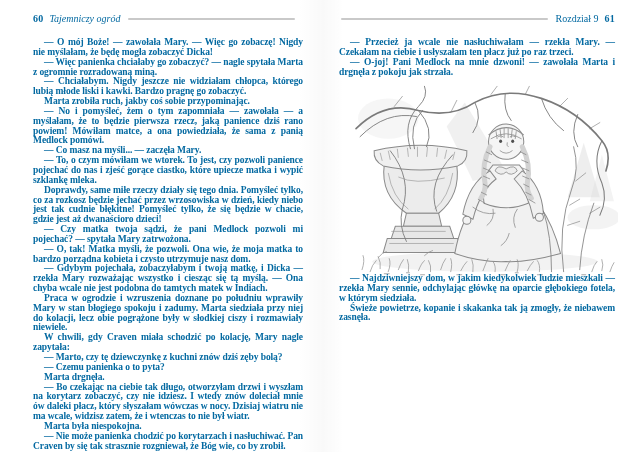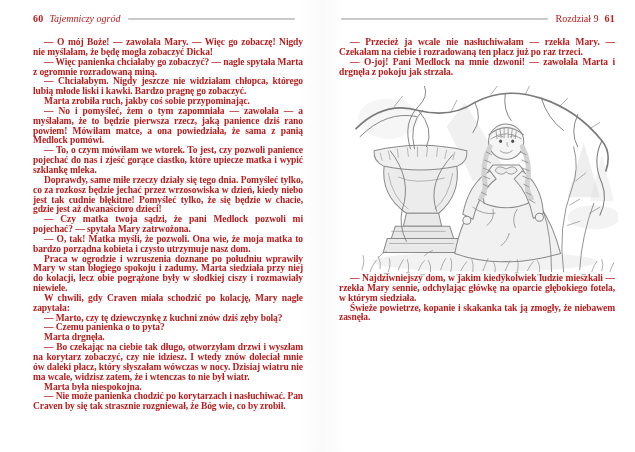--- a/index.html
+++ b/index.html
@@ -1,18 +1,18 @@
 <!DOCTYPE html>
 <html><head>
 <meta charset="utf-8">
 <style>
   html,body{margin:0;padding:0;background:#ffffff;}
   .spread{
     position:relative;width:635px;height:452px;background:#ffffff;
-    font-family:"Liberation Serif","DejaVu Serif",serif;color:#b91c1c;
+    font-family:"Liberation Serif","DejaVu Serif",serif;color:#0369a1;
     overflow:hidden;
   }
   .gutter{
     position:absolute;left:298px;top:0;width:46px;height:452px;
     background:linear-gradient(to right,rgba(0,0,0,0),rgba(0,0,0,0.025) 55%,rgba(0,0,0,0));
     pointer-events:none;
   }
   .pagehead{
     position:absolute;top:13px;display:flex;align-items:center;
     font-size:10px;line-height:12px;white-space:nowrap;
@@ -45,43 +45,45 @@
       <span class="pnum">60</span>
       <span class="ptitle italic">Tajemniczy ogród</span>
       <span class="rule"></span>
     </header>
     <div class="bodycol col-left">
       <p>— O mój Boże! — zawołała Mary. — Więc go zobaczę! Nigdy nie myślałam, że będę mogła zobaczyć Dicka!</p>
       <p>— Więc panienka chciałaby go zobaczyć? — nagle spytała Marta z ogromnie rozradowaną miną.</p>
       <p>— Chciałabym. Nigdy jeszcze nie widziałam chłopca, którego lubią młode liski i kawki. Bardzo pragnę go zobaczyć.</p>
       <p>Marta zrobiła ruch, jakby coś sobie przypominając.</p>
       <p>— No i pomyśleć, żem o tym zapomniała — zawołała — a myślałam, że to będzie pierwsza rzecz, jaką panience dziś rano powiem! Mówiłam matce, a ona powiedziała, że sama z panią Medlock pomówi.</p>
+      <p>— Co masz na myśli... — zaczęła Mary.</p>
       <p>— To, o czym mówiłam we wtorek. To jest, czy pozwoli panience pojechać do nas i zjeść gorące ciastko, które upiecze matka i wypić szklankę mleka.</p>
       <p>Doprawdy, same miłe rzeczy działy się tego dnia. Pomyśleć tylko, co za rozkosz będzie jechać przez wrzosowiska w dzień, kiedy niebo jest tak cudnie błękitne! Pomyśleć tylko, że się będzie w chacie, gdzie jest aż dwanaścioro dzieci!</p>
       <p>— Czy matka twoja sądzi, że pani Medlock pozwoli mi pojechać? — spytała Mary zatrwożona.</p>
       <p>— O, tak! Matka myśli, że pozwoli. Ona wie, że moja matka to bardzo porządna kobieta i czysto utrzymuje nasz dom.</p>
+      <p>— Gdybym pojechała, zobaczyłabym i twoją matkę, i Dicka — rzekła Mary rozważając wszystko i ciesząc się tą myślą. — Ona chyba wcale nie jest podobna do tamtych matek w Indiach.</p>
       <p>Praca w ogrodzie i wzruszenia doznane po południu wprawiły Mary w stan błogiego spokoju i zadumy. Marta siedziała przy niej do kolacji, lecz obie pogrążone były w słodkiej ciszy i rozmawiały niewiele.</p>
       <p>W chwili, gdy Craven miała schodzić po kolację, Mary nagle zapytała:</p>
       <p>— Marto, czy tę dziewczynkę z kuchni znów dziś zęby bolą?</p>
       <p>— Czemu panienka o to pyta?</p>
       <p>Marta drgnęła.</p>
       <p>— Bo czekając na ciebie tak długo, otworzyłam drzwi i wyszłam na korytarz zobaczyć, czy nie idziesz. I wtedy znów doleciał mnie ów daleki płacz, który słyszałam wówczas w nocy. Dzisiaj wiatru nie ma wcale, widzisz zatem, że i wtenczas to nie był wiatr.</p>
       <p>Marta była niespokojna.</p>
       <p>— Nie może panienka chodzić po korytarzach i nasłuchiwać. Pan Craven by się tak strasznie rozgniewał, że Bóg wie, co by zrobił.</p>
     </div>
   </section>
 
   <section>
     <header class="pagehead right">
       <span class="rule"></span>
       <span class="ptitle">Rozdział 9</span>
       <span class="pnum">61</span>
     </header>
     <div class="bodycol col-right-top">
-      <p>— Przecież ja wcale nie nasłuchiwałam — rzekła Mary. — Czekałam na ciebie i rozradowaną ten płacz już po raz trzeci.</p>
+      <p>— Przecież ja wcale nie nasłuchiwałam — rzekła Mary. — Czekałam na ciebie i usłyszałam ten płacz już po raz trzeci.</p>
       <p>— O-joj! Pani Medlock na mnie dzwoni! — zawołała Marta i drgnęła z pokoju jak strzała.</p>
     </div>
 
     <svg class="illustration" viewBox="0 0 262 190" xmlns="http://www.w3.org/2000/svg">
 
       <ellipse cx="34" cy="34" rx="30" ry="20" fill="#dcdcdc" opacity="0.25"></ellipse>
       <polygon points="110,18 152,88 118,96 92,42" fill="#e3e3e3" opacity="0.55"></polygon>
       <polygon points="228,58 244,112 212,112" fill="#cfcfcf" opacity="0.35"></polygon>
       <polygon points="246,70 258,116 234,116" fill="#d6d6d6" opacity="0.3"></polygon>
       <ellipse cx="238" cy="132" rx="26" ry="12" fill="#dedede" opacity="0.35"></ellipse>

